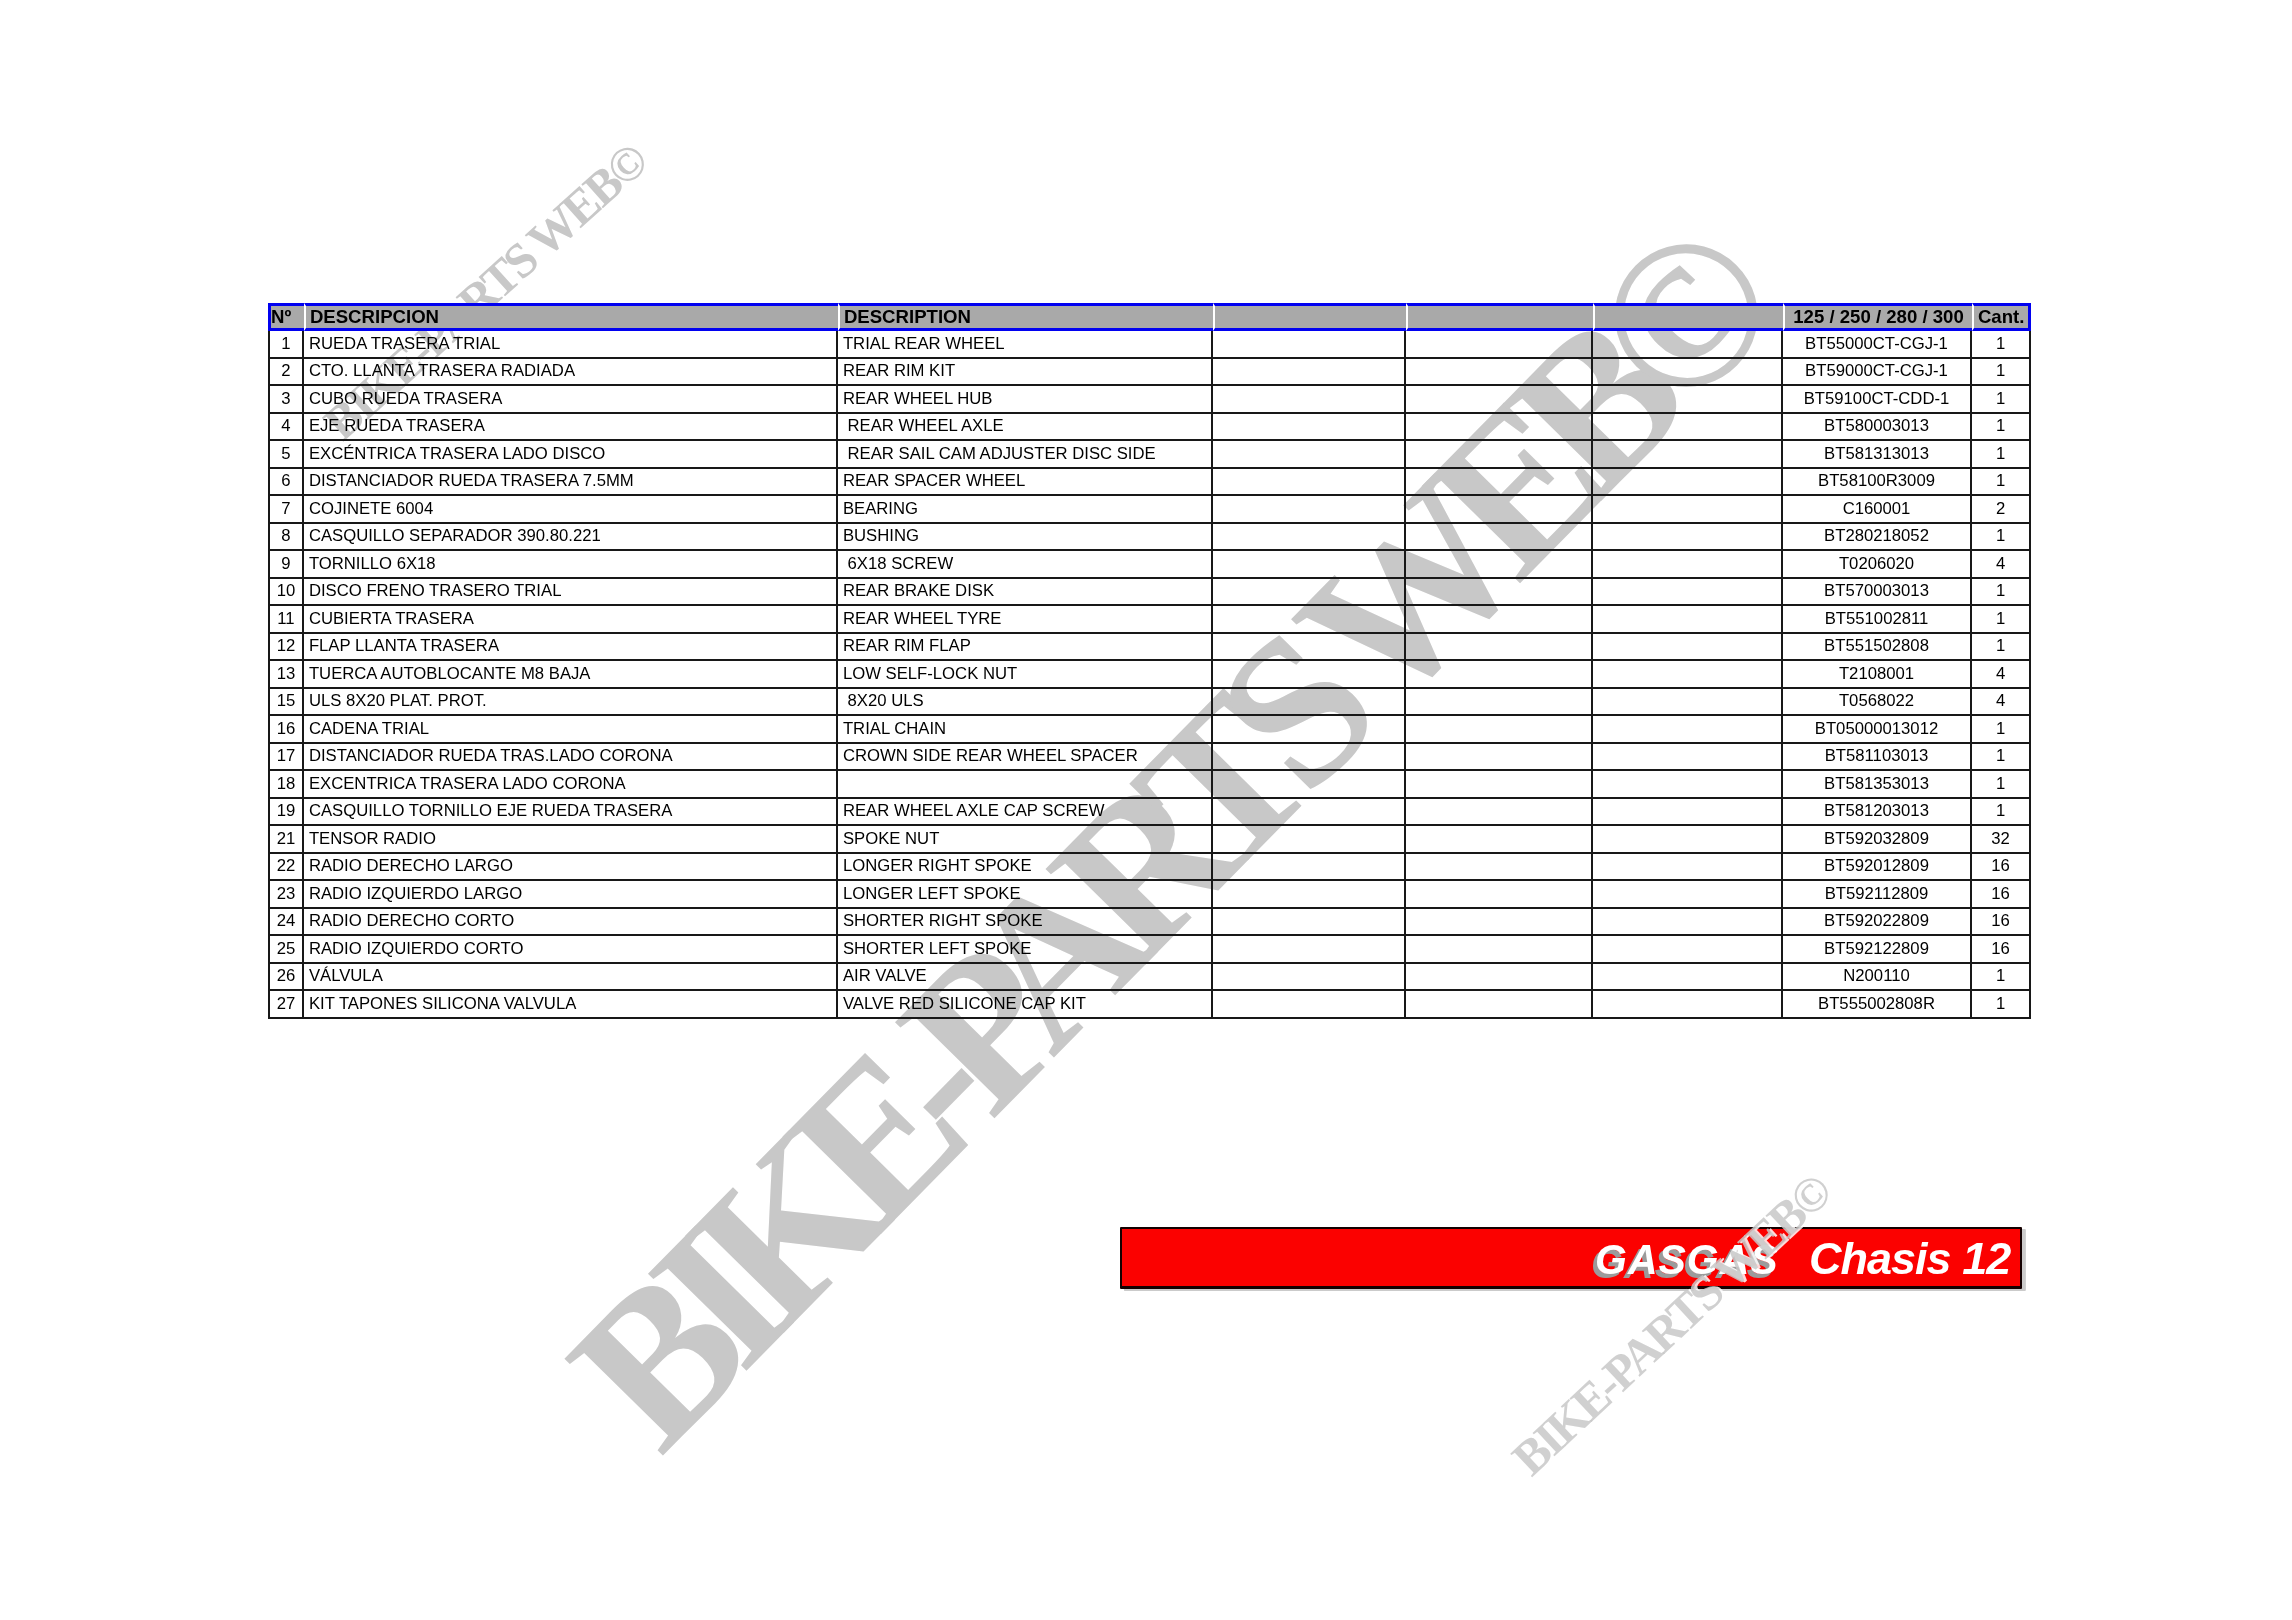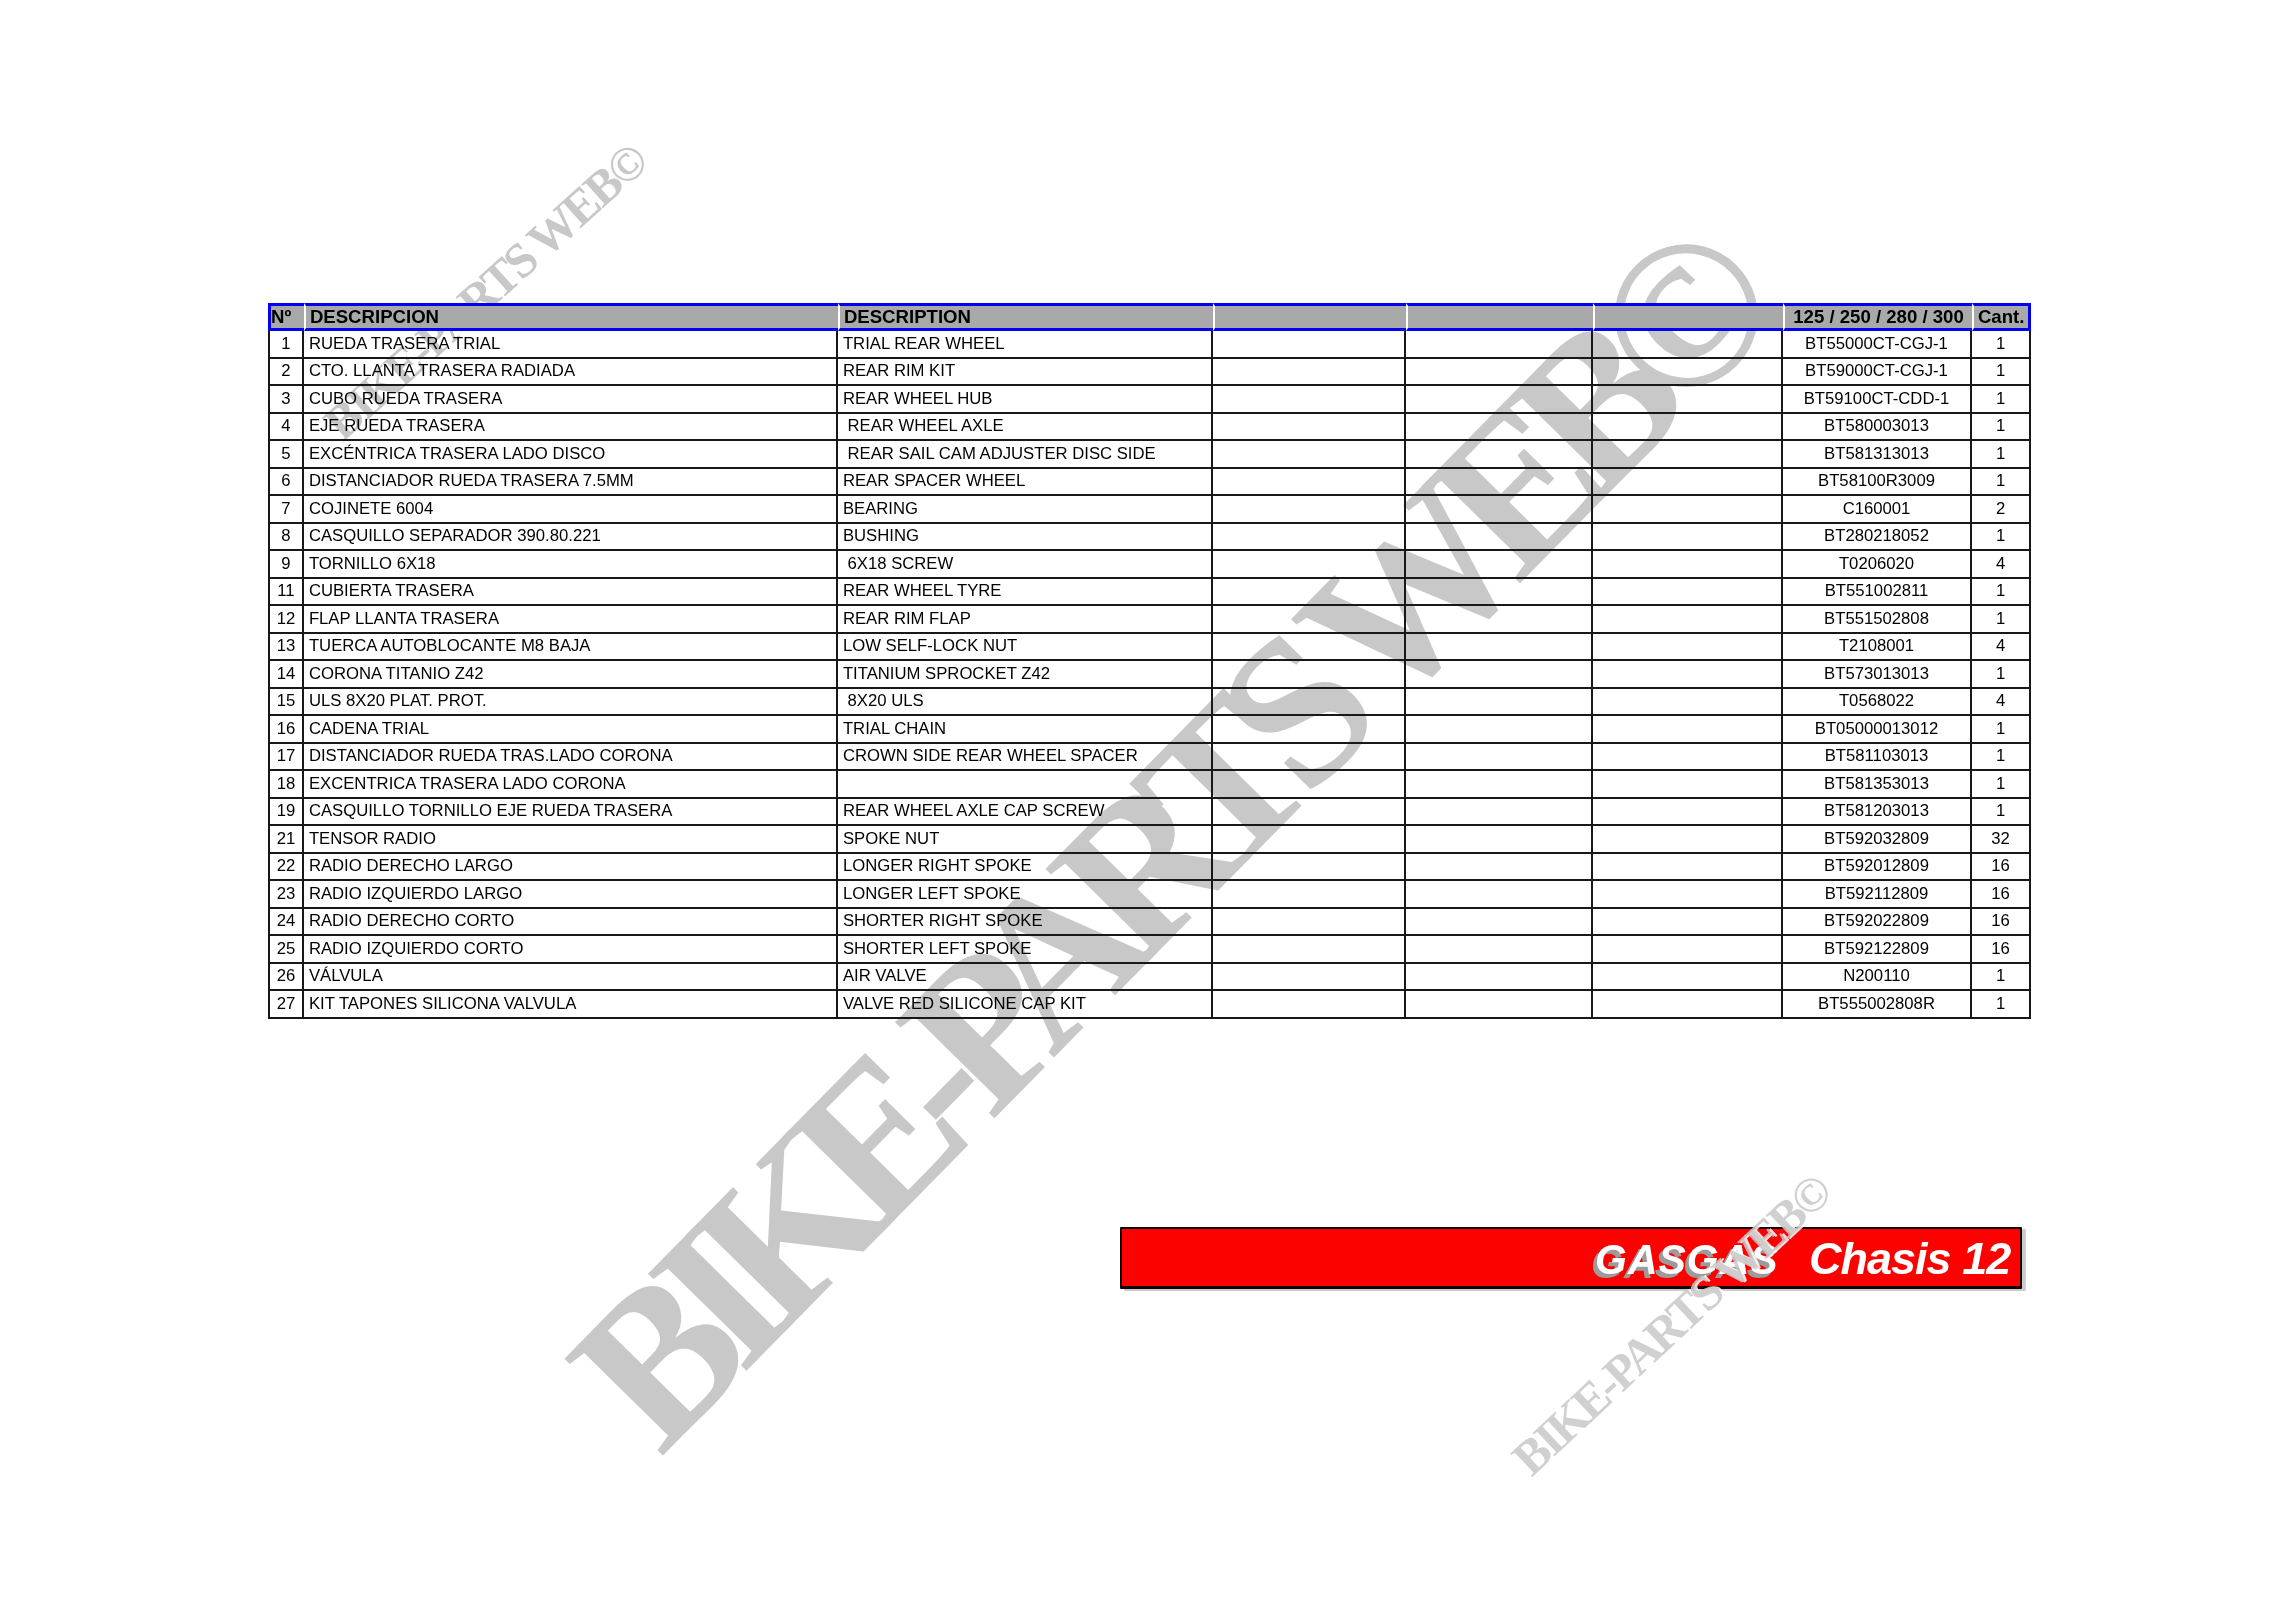--- a/index.html
+++ b/index.html
@@ -240,20 +240,30 @@
           <td class="cell-center">9</td>
           <td>TORNILLO 6X18</td>
           <td> 6X18 SCREW</td>
           <td></td>
           <td></td>
           <td></td>
           <td class="cell-center">T0206020</td>
           <td class="cell-center">4</td>
         </tr>
         <tr>
+          <td class="cell-center">10</td>
+          <td>DISCO FRENO TRASERO TRIAL</td>
+          <td>REAR BRAKE DISK</td>
+          <td></td>
+          <td></td>
+          <td></td>
+          <td class="cell-center">BT570003013</td>
+          <td class="cell-center">1</td>
+        </tr>
+        <tr>
           <td class="cell-center">11</td>
           <td>CUBIERTA TRASERA</td>
           <td>REAR WHEEL TYRE</td>
           <td></td>
           <td></td>
           <td></td>
           <td class="cell-center">BT551002811</td>
           <td class="cell-center">1</td>
         </tr>
         <tr>
@@ -268,30 +278,20 @@
         </tr>
         <tr>
           <td class="cell-center">13</td>
           <td>TUERCA AUTOBLOCANTE M8 BAJA</td>
           <td>LOW SELF-LOCK NUT</td>
           <td></td>
           <td></td>
           <td></td>
           <td class="cell-center">T2108001</td>
           <td class="cell-center">4</td>
-        </tr>
-        <tr>
-          <td class="cell-center">14</td>
-          <td>CORONA TITANIO Z42</td>
-          <td>TITANIUM SPROCKET Z42</td>
-          <td></td>
-          <td></td>
-          <td></td>
-          <td class="cell-center">BT573013013</td>
-          <td class="cell-center">1</td>
         </tr>
         <tr>
           <td class="cell-center">15</td>
           <td>ULS 8X20 PLAT. PROT.</td>
           <td> 8X20 ULS</td>
           <td></td>
           <td></td>
           <td></td>
           <td class="cell-center">T0568022</td>
           <td class="cell-center">4</td>

